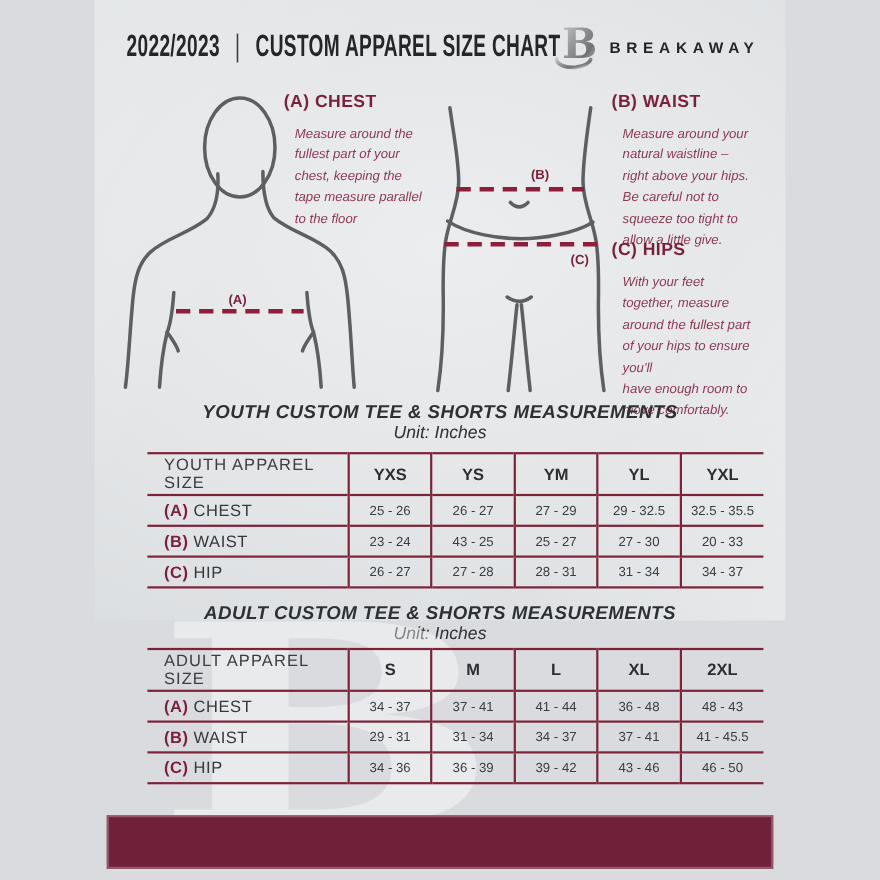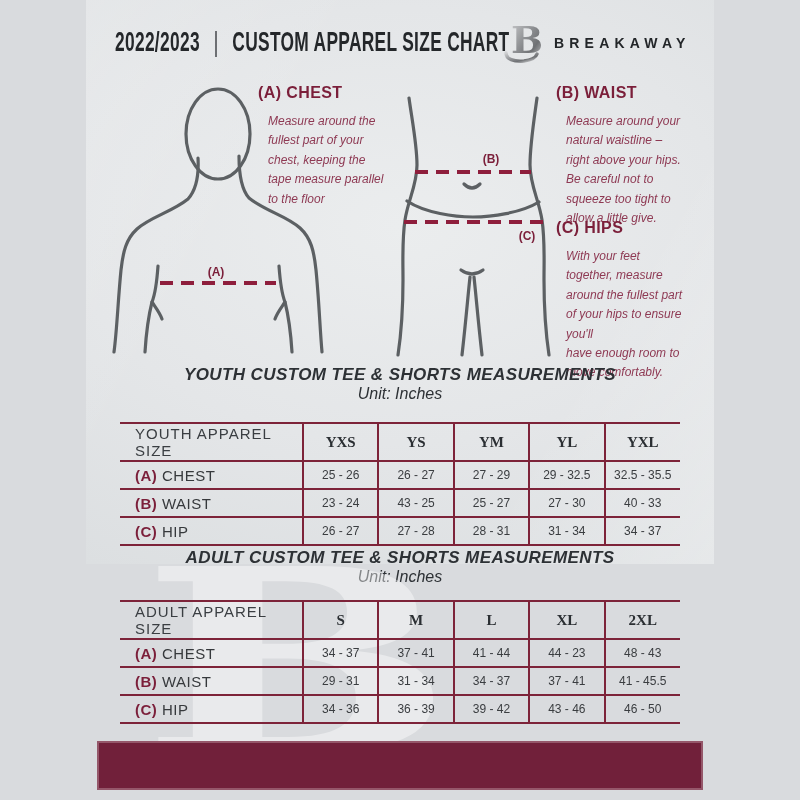--- a/index.html
+++ b/index.html
@@ -49,35 +49,34 @@
     font-size:17px;font-weight:bold;color:#2d3135;letter-spacing:.4px;font-style:italic;
   }
   .tbl-unit{
     position:absolute;left:34px;width:560px;text-align:center;
     font-size:16px;font-style:italic;color:#2d3135;
   }
   .t-youth-title{top:365px;} .t-youth-unit{top:385px;}
   .t-adult-title{top:548px;} .t-adult-unit{top:568px;}
   
   table.size-table{
-    position:absolute;left:34px;width:560px;border-collapse:collapse;table-layout:fixed;
+    position:absolute;left:48px;width:560px;border-collapse:collapse;table-layout:fixed;
     border-top:2px solid #7d2339;border-bottom:2px solid #7d2339;
     z-index:2;
-    margin-top:11px;
   }
   table.youth{top:411px;} table.adult{top:589px;}
   table.size-table thead tr{height:31px;border-bottom:2px solid #7d2339;}
   table.size-table tbody tr{height:28px;border-top:2px solid #7d2339;}
   table.size-table th:not(:first-child),
   table.size-table td:not(:first-child){border-left:2px solid #7d2339;}
   th.rowhead{
     text-align:left;padding-left:15px;font-weight:normal;
     font-size:15px;letter-spacing:1px;color:#3a3e42;
   }
-  th.sizehead{font-size:15px;font-weight:bold;color:#2b2f33;text-align:center;font-family:Liberation Serif, serif;}
+  th.sizehead{font-size:15px;font-weight:bold;color:#2b2f33;text-align:center;}
   td.rowlabel{
     text-align:left;padding-left:15px;font-size:15px;color:#36393c;letter-spacing:.5px;
   }
   td.rowlabel .marker{font-weight:bold;color:#7b1f3a;}
   td.val{text-align:center;font-size:12px;color:#3a3d40;}
   
   .watermark{
     position:absolute;left:55px;top:538px;z-index:1;
     font-family:"DejaVu Serif", serif;font-weight:bold;
     font-size:255px;line-height:250px;color:rgba(255,255,255,.42);
@@ -207,21 +206,21 @@
           <td class="val">27 - 29</td>
           <td class="val">29 - 32.5</td>
           <td class="val">32.5 - 35.5</td>
         </tr>
         <tr>
           <td class="rowlabel"><span class="marker">(B)</span> WAIST</td>
           <td class="val">23 - 24</td>
           <td class="val">43 - 25</td>
           <td class="val">25 - 27</td>
           <td class="val">27 - 30</td>
-          <td class="val">40 - 33</td>
+          <td class="val">20 - 33</td>
         </tr>
         <tr>
           <td class="rowlabel"><span class="marker">(C)</span> HIP</td>
           <td class="val">26 - 27</td>
           <td class="val">27 - 28</td>
           <td class="val">28 - 31</td>
           <td class="val">31 - 34</td>
           <td class="val">34 - 37</td>
         </tr>
       </tbody>
@@ -247,21 +246,21 @@
           <th class="sizehead">XL</th>
           <th class="sizehead">2XL</th>
         </tr>
       </thead>
       <tbody>
         <tr>
           <td class="rowlabel"><span class="marker">(A)</span> CHEST</td>
           <td class="val">34 - 37</td>
           <td class="val">37 - 41</td>
           <td class="val">41 - 44</td>
-          <td class="val">44 - 23</td>
+          <td class="val">36 - 48</td>
           <td class="val">48 - 43</td>
         </tr>
         <tr>
           <td class="rowlabel"><span class="marker">(B)</span> WAIST</td>
           <td class="val">29 - 31</td>
           <td class="val">31 - 34</td>
           <td class="val">34 - 37</td>
           <td class="val">37 - 41</td>
           <td class="val">41 - 45.5</td>
         </tr>

